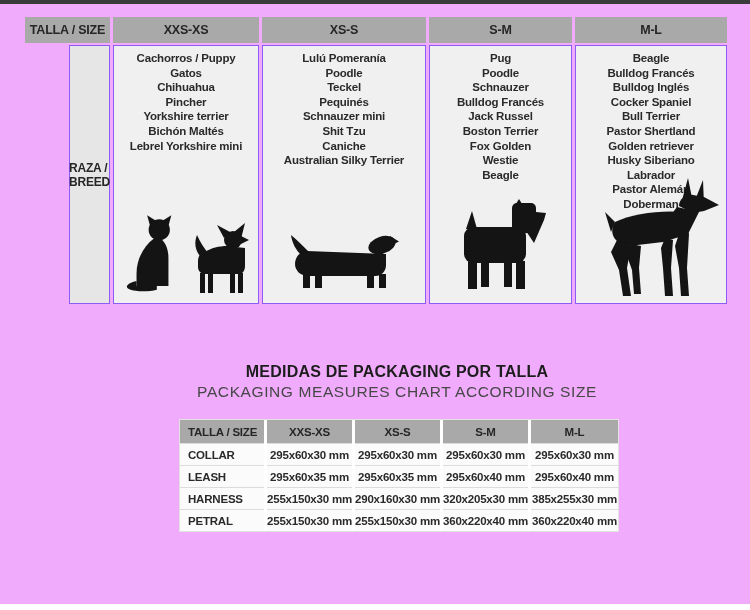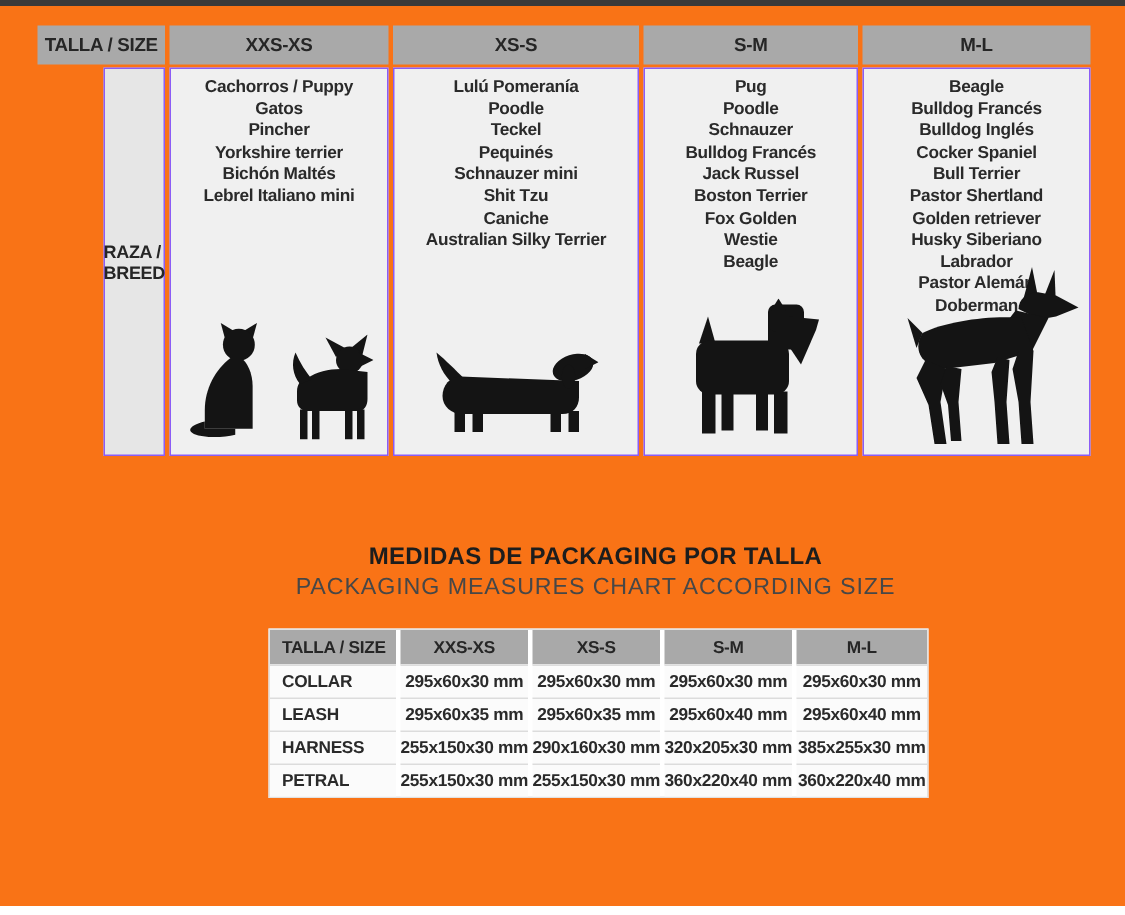--- a/index.html
+++ b/index.html
@@ -1,19 +1,19 @@
 <!DOCTYPE html>
 <html><head>
 <meta charset="utf-8">
 <style>
   html,body{margin:0;padding:0;}
   .page{
     position:relative;
     width:750px;height:604px;
-    background:#f97316;
+    background:#f0abfc;
     font-family:"Liberation Sans", sans-serif;
     color:#262626;
     overflow:hidden;
   }
   .top-strip{
     position:absolute;left:0;top:0;width:750px;height:4px;background:#3a3a3a;
   }
 
   
   .size-table{position:absolute;left:25px;top:17px;width:703px;}
@@ -84,24 +84,25 @@
       <div class="st-hcell">M-L</div>
     </div>
 
     <div class="st-row st-body">
       <div class="st-bcell label">RAZA / BREED</div>
 
       <div class="st-bcell">
         <div class="breed-list">
             <div class="breed-line">Cachorros / Puppy</div>
             <div class="breed-line">Gatos</div>
+            <div class="breed-line">Chihuahua</div>
             <div class="breed-line">Pincher</div>
             <div class="breed-line">Yorkshire terrier</div>
             <div class="breed-line">Bichón Maltés</div>
-            <div class="breed-line">Lebrel Italiano mini</div>
+            <div class="breed-line">Lebrel Yorkshire mini</div>
           </div>
         <div class="sil">
           <svg width="58" height="78" viewBox="0 0 60 80">
             <g fill="#141414">
               <polygon points="28,11 25,0 35,6"></polygon>
               <polygon points="40,6 50,0 47,11"></polygon>
               <circle cx="37.5" cy="15" r="11"></circle>
               <path d="M32 24 C21 32 14 46 14 60 L14 73 L47 73 L47 44 C47 34 43 27 39 24 Z"></path>
               <path d="M14 68 C5 70 1 74 6.5 76.5 C14 79.5 27 79 35 77 L35 73 L14 73 Z"></path>
             </g>

